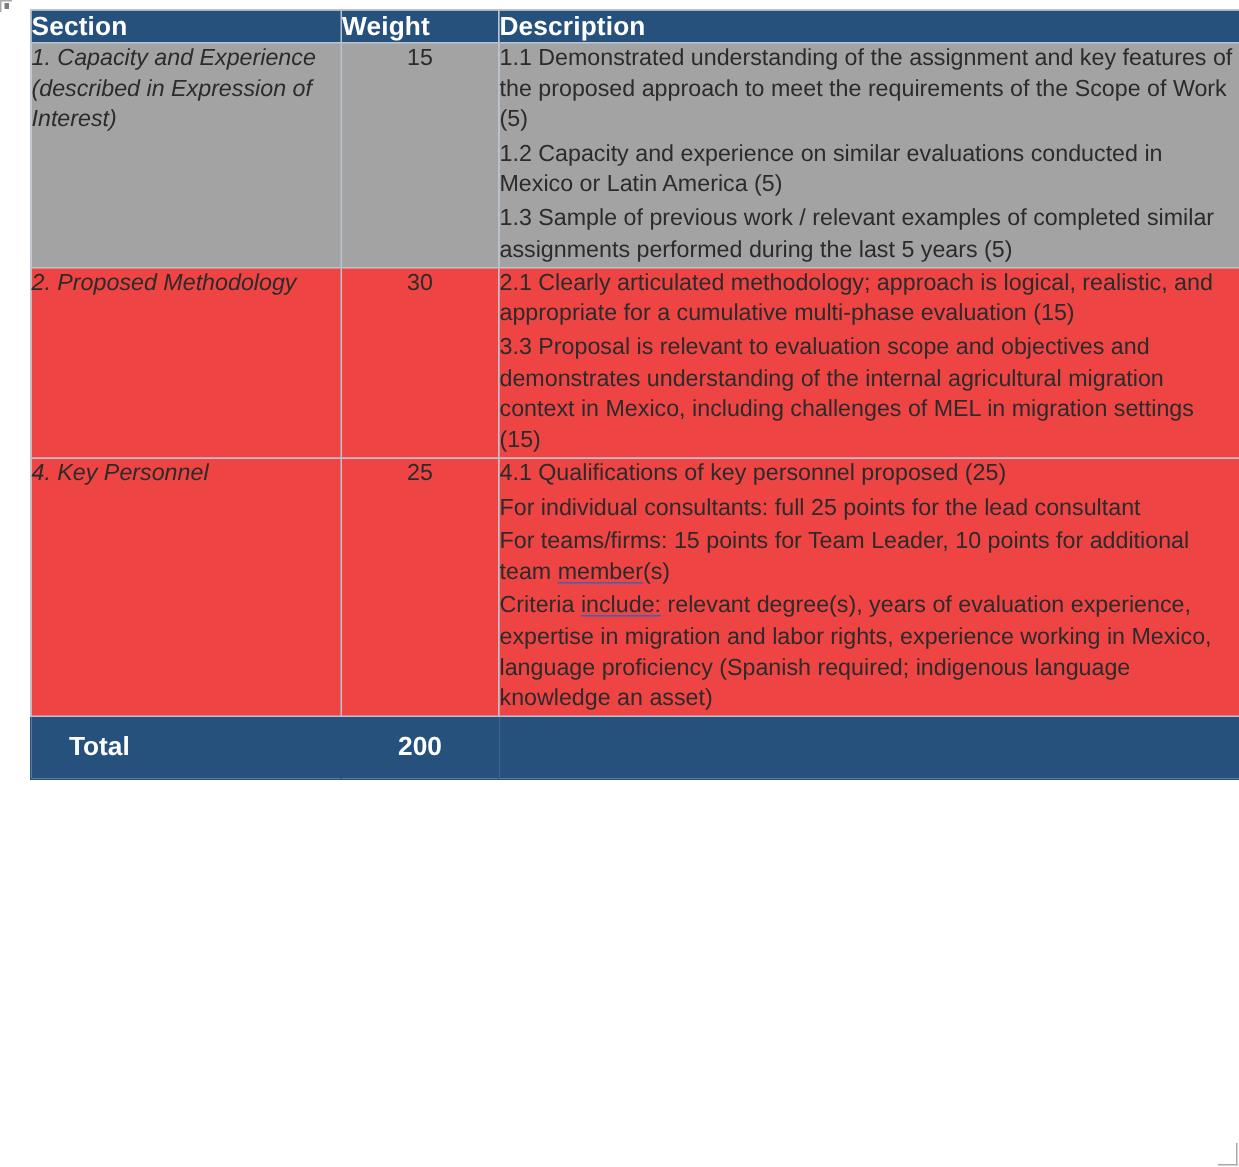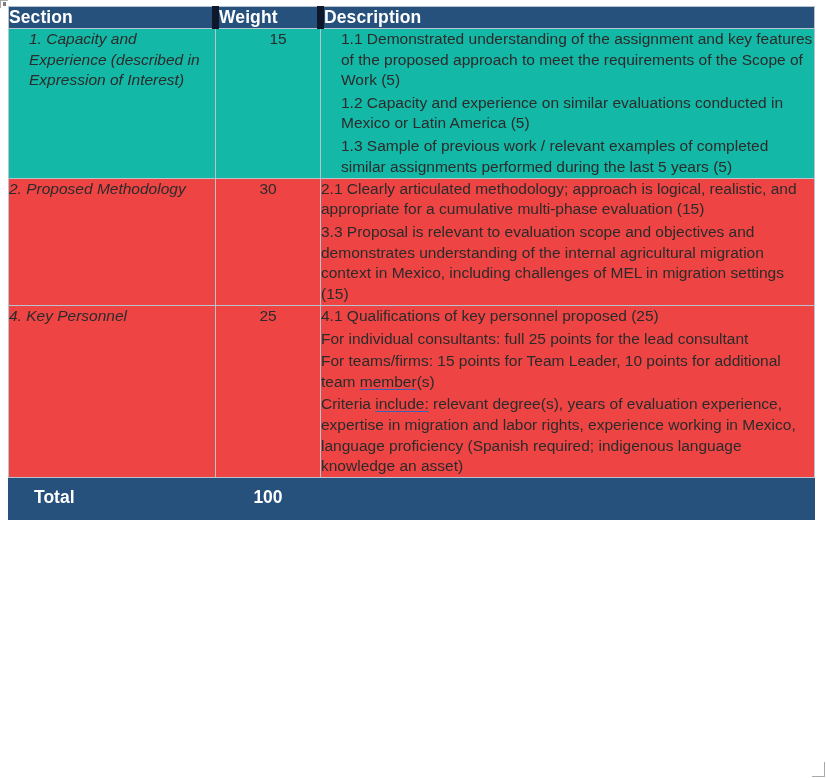--- a/index.html
+++ b/index.html
@@ -39,21 +39,21 @@
     left: 812px;
     top: 762px;
     width: 12px;
     height: 14px;
     border-bottom: 1px solid #a9a9a9;
     border-right: 1px solid #a9a9a9;
   }
 
   .table-wrap {
     position: absolute;
-    left: 8px;
+    left: 20px;
     top: 6px;
     width: 806px;
   }
 
   table.eval-table {
     border-collapse: collapse;
     width: 806px;
     table-layout: fixed;
   }
 
@@ -73,30 +73,30 @@
     background: #25517c;
     color: #ffffff;
     font-weight: bold;
     font-size: 17.5px;
     text-align: left;
     padding: 9px 0 10px 12px;
     border-color: #25517c;
     letter-spacing: 0.1px;
   }
   thead th.th-sep {
-    border-left: 7px solid #0f172a;
+    border-left: 1px solid #0f172a;
   }
 
   
   tbody td {
     font-size: 15.5px;
     color: #2b2b2b;
     line-height: 1.33;
   }
-  tbody tr.shade td { background: #14b8a6; padding-left: 20px; }
+  tbody tr.shade td { background: #a3a3a3; }
   tbody tr.plain td { background: #ef4444; }
 
   td.section-cell {
     font-style: italic;
     padding: 10px 10px 12px 14px;
   }
   td.weight-cell {
     text-align: center;
     padding: 10px 6px 12px 6px;
   }
@@ -186,21 +186,21 @@
           <p>4.1 Qualifications of key personnel proposed (25)</p>
           <p>For individual consultants: full 25 points for the lead consultant</p>
           <p>For teams/firms: 15 points for Team Leader, 10 points for additional team <span class="spell">member</span>(s)</p>
           <p>Criteria <span class="spell">include:</span> relevant degree(s), years of evaluation experience, expertise in migration and labor rights, experience working in Mexico, language proficiency (Spanish required; indigenous language knowledge an asset)</p>
         </td>
       </tr>
 
 
       <tr class="total-row">
         <td>Total</td>
-        <td class="total-weight">100</td>
+        <td class="total-weight">200</td>
         <td class="total-desc"></td>
       </tr>
 
     </tbody>
   </table>
 </div>
 
 <div class="br-artifact"></div>
 
 </body></html>

